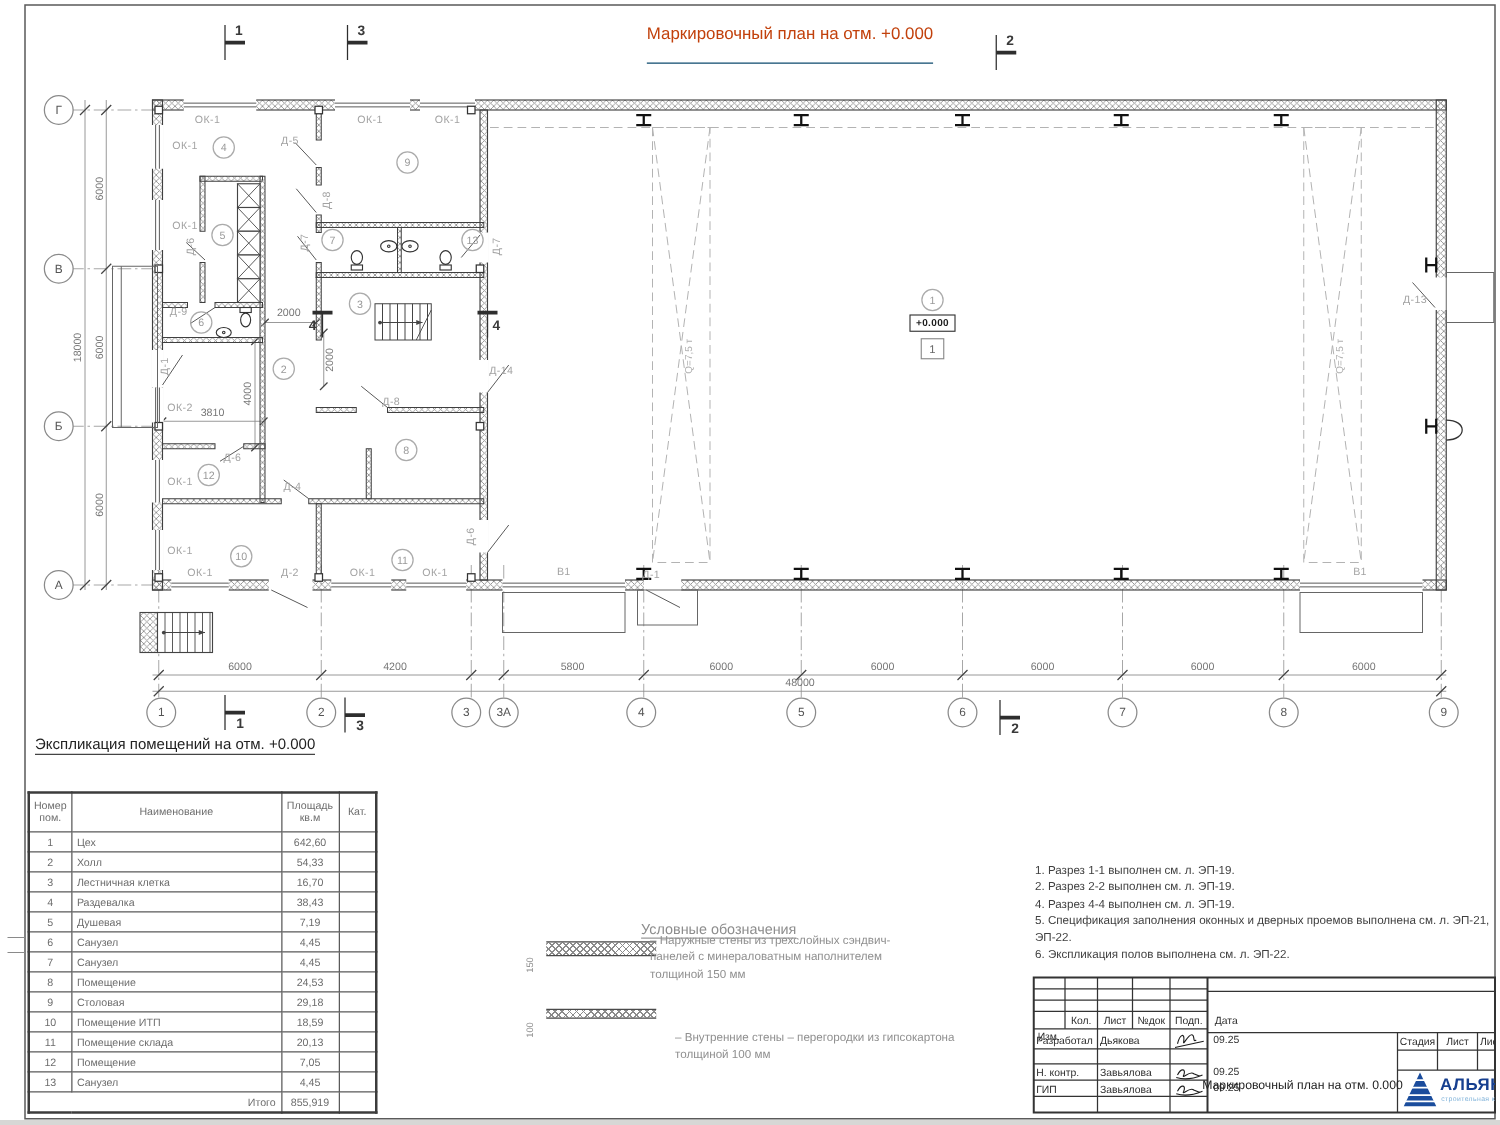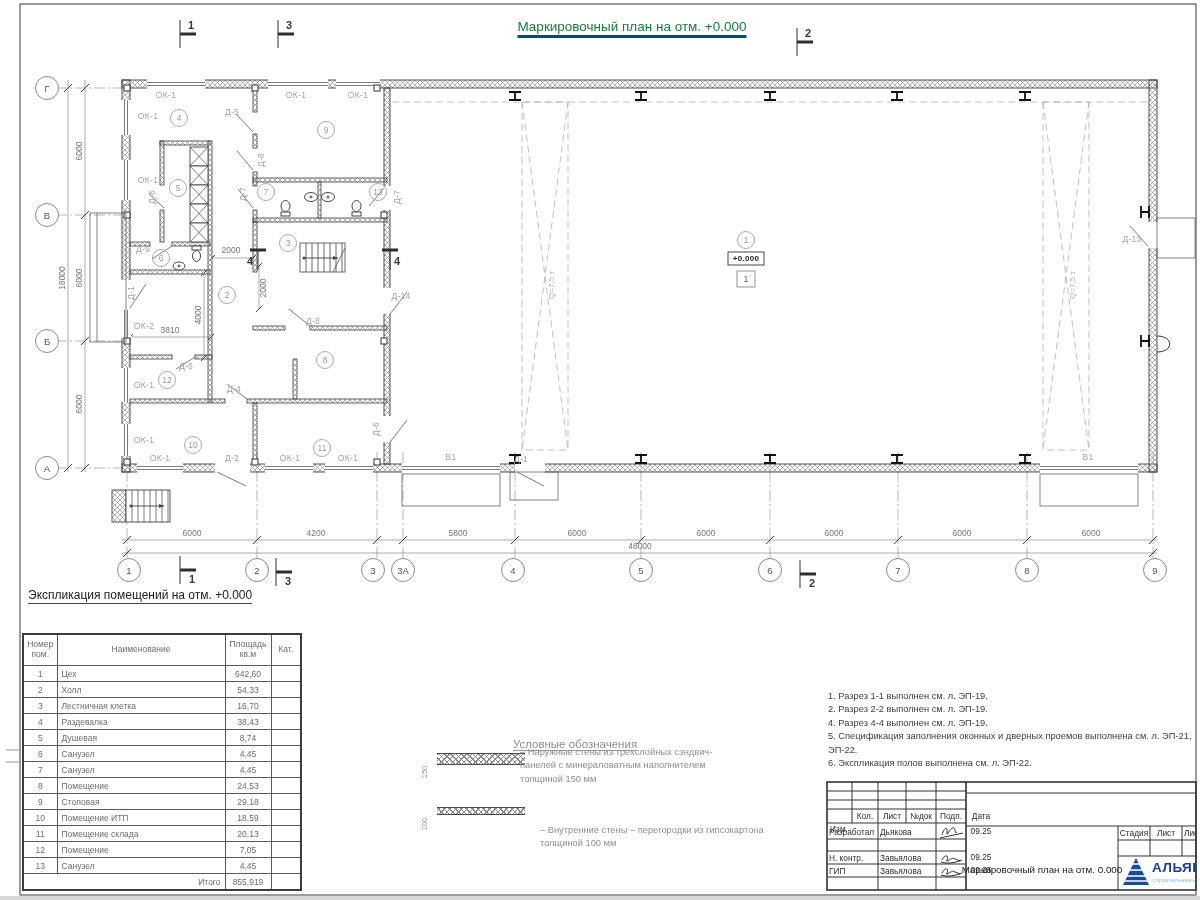--- a/index.html
+++ b/index.html
@@ -4,21 +4,21 @@
 <style>
   html,body{margin:0;padding:0;}
   body{
     width:1200px;height:900px;position:relative;background:#ffffff;
     font-family:"Liberation Sans", sans-serif;color:#333;overflow:hidden;
   }
   svg{position:absolute;left:0;top:0;}
   
   .page-title{
     position:absolute;left:632px;top:19px;transform:translateX(-50%);
-    font-size:13.5px;color:#15803d;border-bottom:3px solid #0c4a6e;padding-bottom:1px;white-space:nowrap;
+    font-size:13.5px;color:#c2410c;border-bottom:1px solid #0c4a6e;padding-bottom:16px;white-space:nowrap;
   }
   .sched-title{
     position:absolute;left:28px;top:588px;font-size:12px;color:#222;
     border-bottom:1px solid #444;padding-bottom:1px;white-space:nowrap;
   }
   .legend-title{
     position:absolute;left:575px;top:738px;transform:translateX(-50%);
     font-size:11.5px;color:#8d8d8d;border-bottom:1px solid #9a9a9a;white-space:nowrap;
   }
   
@@ -441,21 +441,21 @@
     </tr>
       <tr>
       <td>4</td>
       <td class="nm">Раздевалка</td>
       <td>38,43</td>
       <td></td>
     </tr>
       <tr>
       <td>5</td>
       <td class="nm">Душевая</td>
-      <td>8,74</td>
+      <td>7,19</td>
       <td></td>
     </tr>
       <tr>
       <td>6</td>
       <td class="nm">Санузел</td>
       <td>4,45</td>
       <td></td>
     </tr>
       <tr>
       <td>7</td>

